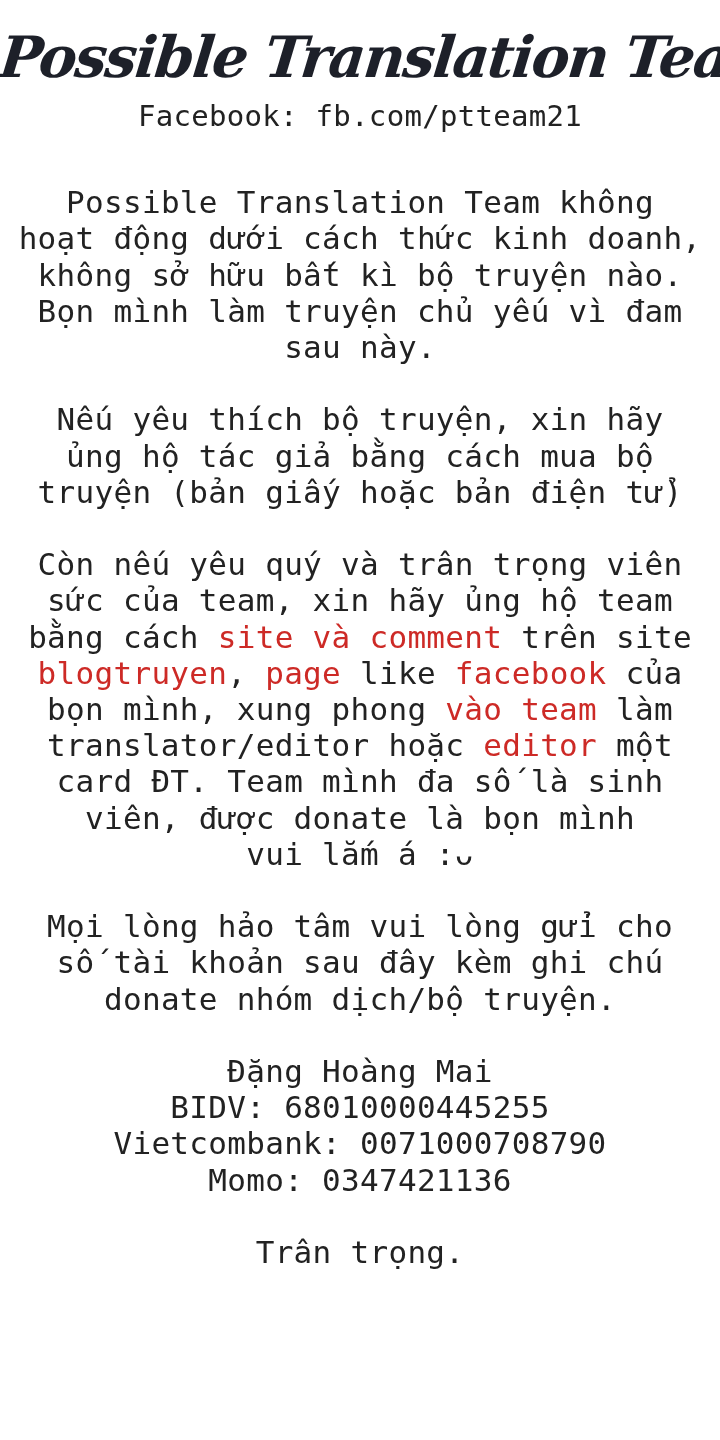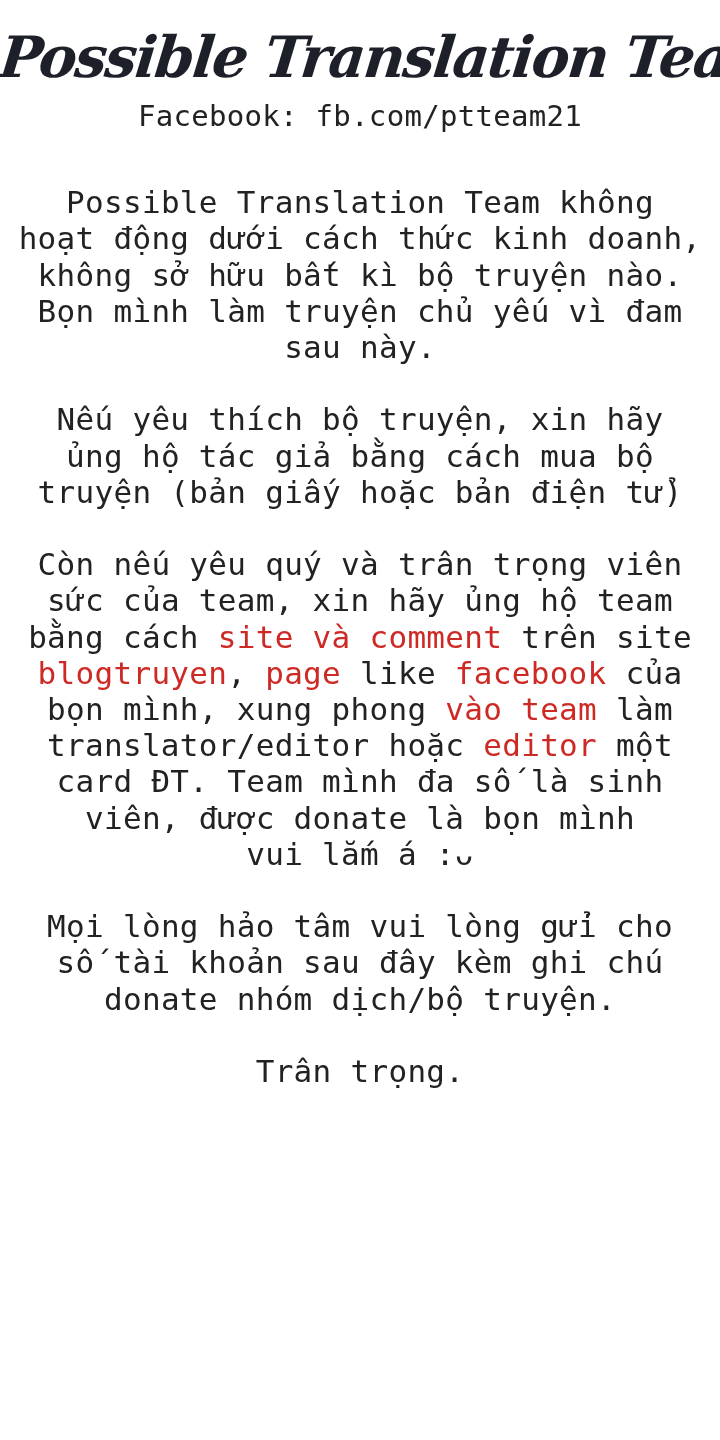--- a/index.html
+++ b/index.html
@@ -73,16 +73,22 @@
         <div class="line"><span>card ĐT. Team mình đa số là sinh</span></div>
         <div class="line"><span>viên, được donate là bọn mình</span></div>
         <div class="line"><span>vui lắm á :ᴗ</span></div>
       </div>
       <div class="para">
         <div class="line"><span>Mọi lòng hảo tâm vui lòng gửi cho</span></div>
         <div class="line"><span>số tài khoản sau đây kèm ghi chú</span></div>
         <div class="line"><span>donate nhóm dịch/bộ truyện.</span></div>
       </div>
       <div class="para">
+        <div class="line"><span>Đặng Hoàng Mai</span></div>
+        <div class="line"><span>BIDV: 68010000445255</span></div>
+        <div class="line"><span>Vietcombank: 0071000708790</span></div>
+        <div class="line"><span>Momo: 0347421136</span></div>
+      </div>
+      <div class="para">
         <div class="line"><span>Trân trọng.</span></div>
       </div>
     </main>
 </div>
 
 </body></html>

